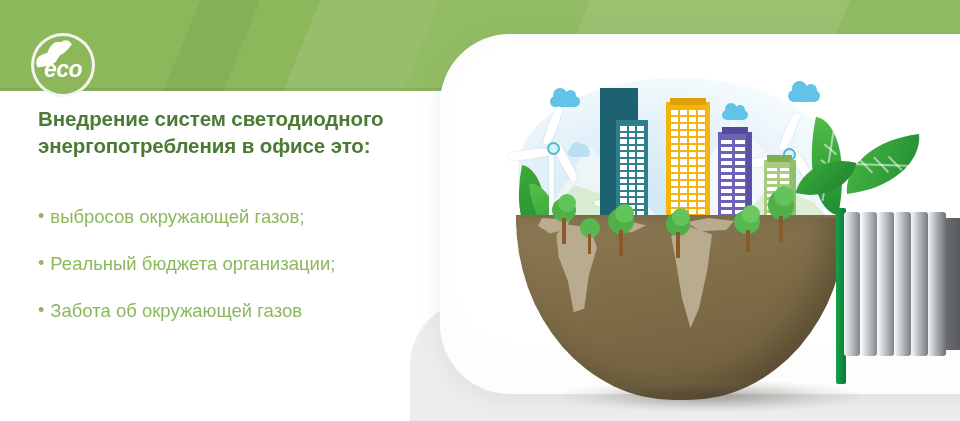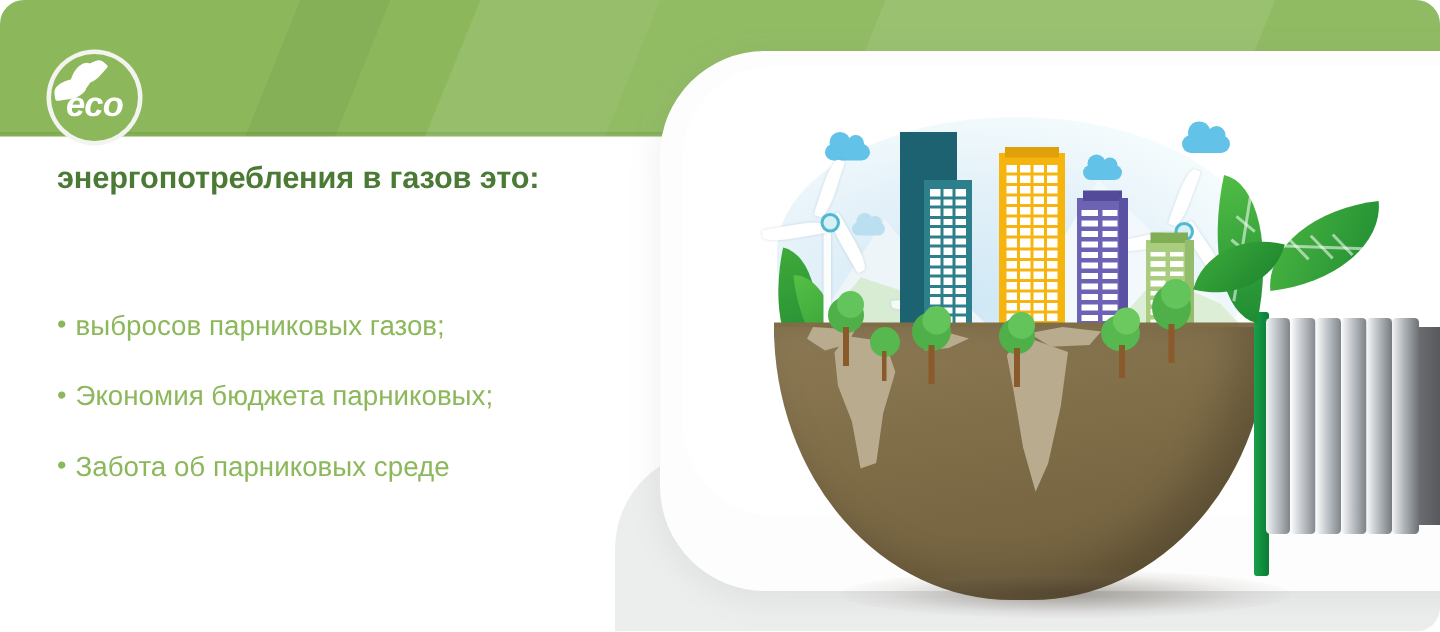--- a/index.html
+++ b/index.html
@@ -4,21 +4,20 @@
 <style>
   html,body{margin:0;padding:0;}
   body{
     width:960px;height:421px;overflow:hidden;
     background:#ffffff;
     font-family:"Liberation Sans", sans-serif;
   }
   #banner{
     position:relative;width:960px;height:421px;overflow:hidden;
     background:#ffffff;
-    border-radius:16px;
   }
 
   
   .header-band{
     position:absolute;left:0;top:0;width:960px;height:91px;
     background:#8cb85b;overflow:hidden;
   }
   .stripe{position:absolute;top:-20px;height:140px;transform:skewX(-22deg);}
   .stripe.s1{left:300px;width:120px;background:rgba(255,255,255,0.10);}
   .stripe.s2{left:420px;width:150px;background:rgba(255,255,255,0.06);}
@@ -189,40 +188,41 @@
 
   <div class="logo">
     <div class="logo-ring"></div>
     <div class="leaf-a"></div>
     <div class="leaf-b"></div>
     <div class="leaf-c"></div>
     <div class="logo-text">eco</div>
   </div>
 
   <div class="title">
-    <div>энергопотребления в газов это:</div>
+    <div>Внедрение систем светодиодного</div>
+    <div>энергопотребления в офисе это:</div>
   </div>
 
   <div class="bullets">
     <div class="bullet">
       <span class="dot">•</span>
       <span class="btxt">
-        <div>выбросов парниковых газов;</div>
+        <div>выбросов окружающей газов;</div>
       </span>
     </div>
     <div class="bullet">
       <span class="dot">•</span>
       <span class="btxt">
-        <div>Экономия бюджета парниковых;</div>
+        <div>Реальный бюджета организации;</div>
       </span>
     </div>
     <div class="bullet">
       <span class="dot">•</span>
       <span class="btxt">
-        <div>Забота об парниковых среде</div>
+        <div>Забота об окружающей газов</div>
       </span>
     </div>
   </div>
 
   <div class="illo">
 
     <div class="sky"></div>
     <div class="hill hill1"></div>
     <div class="hill hill2"></div>
     <div class="hill greenhill"></div>

